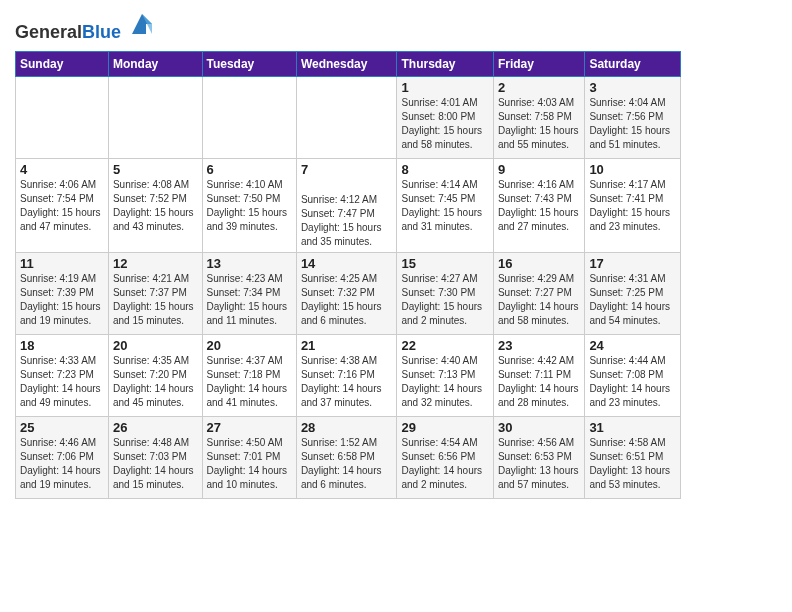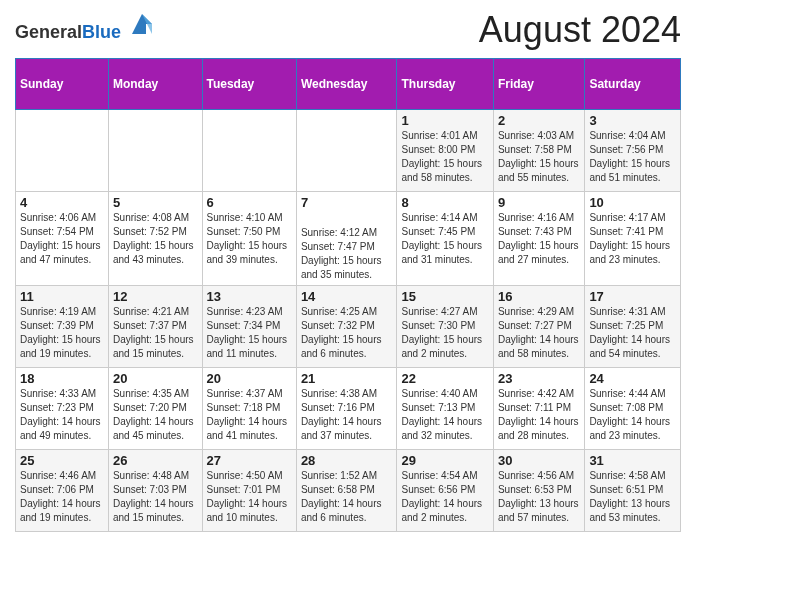--- a/index.html
+++ b/index.html
@@ -48,23 +48,23 @@
     .location-title {
       font-size: 16px;
       color: #555;
     }
     .calendar-table {
       width: 100%;
       border-collapse: collapse;
       font-size: 10.5px;
     }
     .calendar-table th {
-      background: #a21caf;
+      background: #4c1d95;
       color: #fff;
-      padding: 18px 4px;
+      padding: 5px 4px;
       text-align: left;
       font-size: 12px;
       font-weight: bold;
       border: 1px solid #2e7abf;
     }
     .calendar-table td {
       border: 1px solid #ccc;
       vertical-align: top;
       padding: 3px 4px;
       width: 113px;
@@ -109,21 +109,20 @@
         <div class="logo-text">
           <span class="logo-general">General</span><span class="logo-blue">Blue</span>
           <svg class="logo-icon" viewBox="0 0 28 28" xmlns="http://www.w3.org/2000/svg">
             <polygon points="4,24 14,4 24,14 18,14 18,24" fill="#2e7abf"></polygon>
             <polygon points="14,4 24,14 24,24" fill="#5aabdf" opacity="0.7"></polygon>
           </svg>
         </div>
       </div>
     </div>
     <div class="title-block">
-      <div class="month-title">August 2024</div>
     </div>
   </div>
 
   <table class="calendar-table">
     <thead>
       <tr>
       <th>Sunday</th>
           <th>Monday</th>
           <th>Tuesday</th>
           <th>Wednesday</th>

